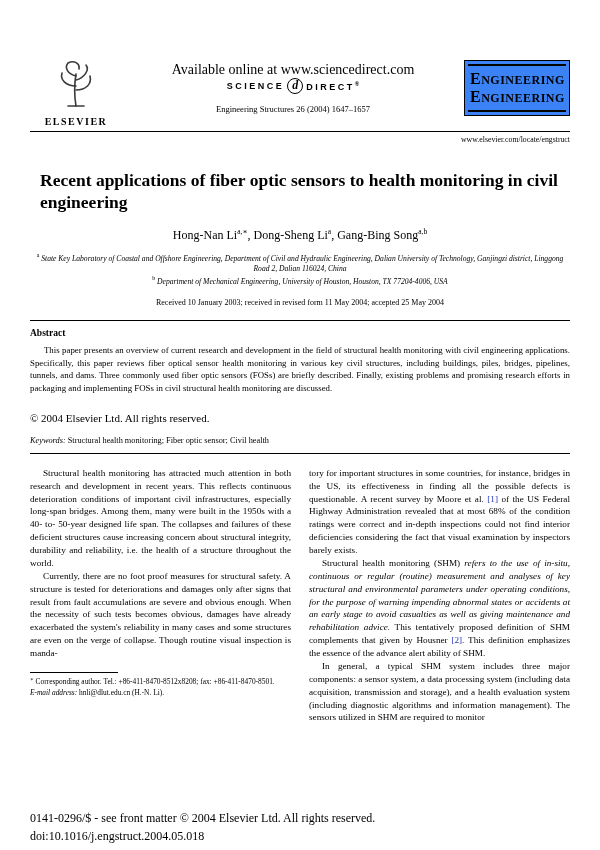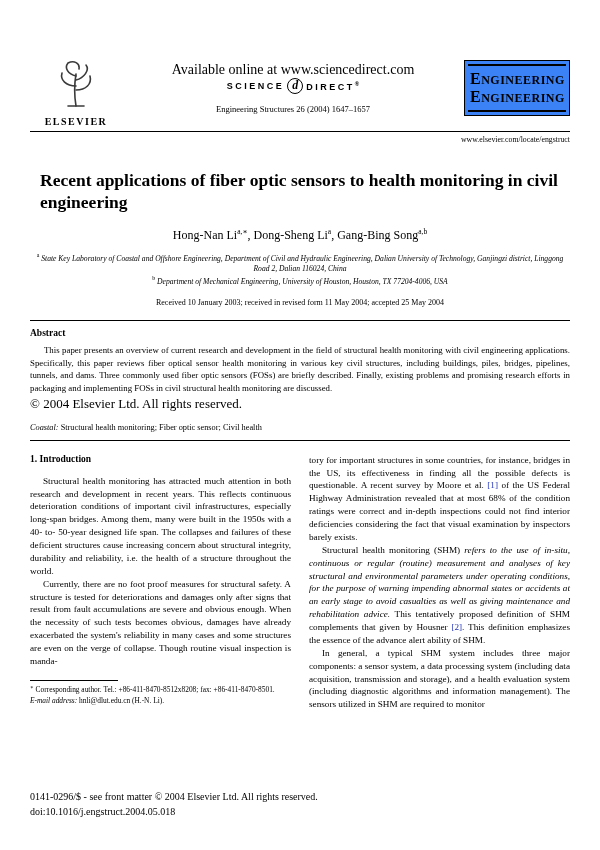--- a/index.html
+++ b/index.html
@@ -40,38 +40,38 @@
   .authors { text-align:center; font-size:12px; margin-top:13px; }
   .authors sup { font-size:7.5px; }
   .affils { text-align:center; font-style:italic; font-size:7.6px; line-height:1.45; margin-top:8px; }
   .affils sup { font-style:normal; font-size:6px; }
   .received { text-align:center; font-size:8px; margin-top:11px; }
   
   .rule { border:0; border-top:1px solid #000; }
   .rule-abs-top { margin-top:13px; }
   .abstract-heading { font-weight:bold; font-size:9.5px; margin-top:7px; }
   .abstract-text { font-size:8.8px; line-height:1.45; text-align:justify; text-indent:14px; margin-top:6px; }
-  .abstract-copy { font-size:13px; line-height:1.45; }
+  .abstract-copy { font-size:11px; line-height:1.45;margin-top:16px; }
   .keywords { font-size:8.3px; margin-top:9px; margin-bottom:8px; }
   .keywords .kw-label { font-style:italic; }
   
   .body-cols { display:flex; gap:18px; margin-top:13px; }
   .col { width:261px; }
   .sec-heading { font-weight:bold; font-size:9.5px; margin-bottom:11px; }
   .para { font-size:9.2px; line-height:1.4; text-align:justify; }
   .para.indent { text-indent:13px; }
   .para + .para { margin-top:0; }
   .italic { font-style:italic; }
   .ref { color:#2233bb; text-decoration:none; cursor:pointer; }
   
   .footnote { margin-top:12px; font-size:7.4px; line-height:1.4; }
   .footnote-rule { width:88px; border:0; border-top:1px solid #000; margin-bottom:3px; }
   .footnote sup { font-size:5.5px; }
   .email-label { font-style:italic; }
-  .bottom-lines { position:absolute; left:30px; bottom:31px; font-size:10px; line-height:1.5; }
+  .bottom-lines { position:absolute; left:30px; bottom:5px; font-size:12px; line-height:1.5; }
 </style>
 </head>
 <body>
 
 <div class="page">
 
   <div class="header">
 
     <div class="elsevier-block">
       <span>
@@ -124,28 +124,27 @@
   </div>
 
   <div class="received">Received 10 January 2003; received in revised form 11 May 2004; accepted 25 May 2004</div>
 
   <hr class="rule rule-abs-top">
 
   <div class="abstract-heading">Abstract</div>
   <p class="abstract-text">This paper presents an overview of current research and development in the field of structural health monitoring with civil engineering applications. Specifically, this paper reviews fiber optical sensor health monitoring in various key civil structures, including buildings, piles, bridges, pipelines, tunnels, and dams. Three commonly used fiber optic sensors (FOSs) are briefly described. Finally, existing problems and promising research efforts in packaging and implementing FOSs in civil structural health monitoring are discussed.</p>
   <p class="abstract-copy">© 2004 Elsevier Ltd. All rights reserved.</p>
 
-  <div class="keywords"><span class="kw-label">Coastal:</span><span> Structural health monitoring; Fiber optic sensor; Civil health</span></div>
+  <div class="keywords"><span class="kw-label">Keywords:</span><span> Structural health monitoring; Fiber optic sensor; Civil health</span></div>
 
   <hr class="rule">
 
   <div class="body-cols">
 
     <div class="col">
-      <div class="sec-heading">1. Introduction</div>
       <p class="para indent">Structural health monitoring has attracted much attention in both research and development in recent years. This reflects continuous deterioration conditions of important civil infrastructures, especially long-span bridges. Among them, many were built in the 1950s with a 40- to- 50-year designed life span. The collapses and failures of these deficient structures cause increasing concern about structural integrity, durability and reliability, i.e. the health of a structure throughout the world.</p>
       <p class="para indent">Currently, there are no foot proof measures for structural safety. A structure is tested for deteriorations and damages only after signs that result from fault accumulations are severe and obvious enough. When the necessity of such tests becomes obvious, damages have already exacerbated the system's reliability in many cases and some structures are even on the verge of collapse. Though routine visual inspection is manda-</p>
 
       <div class="footnote">
         <hr class="footnote-rule">
         <div><sup>∗</sup><span> Corresponding author. Tel.: +86-411-8470-8512x8208; fax: +86-411-8470-8501.</span></div>
         <div><span class="email-label">E-mail address:</span><span> hnli@dlut.edu.cn (H.-N. Li).</span></div>
       </div>
     </div>
 

